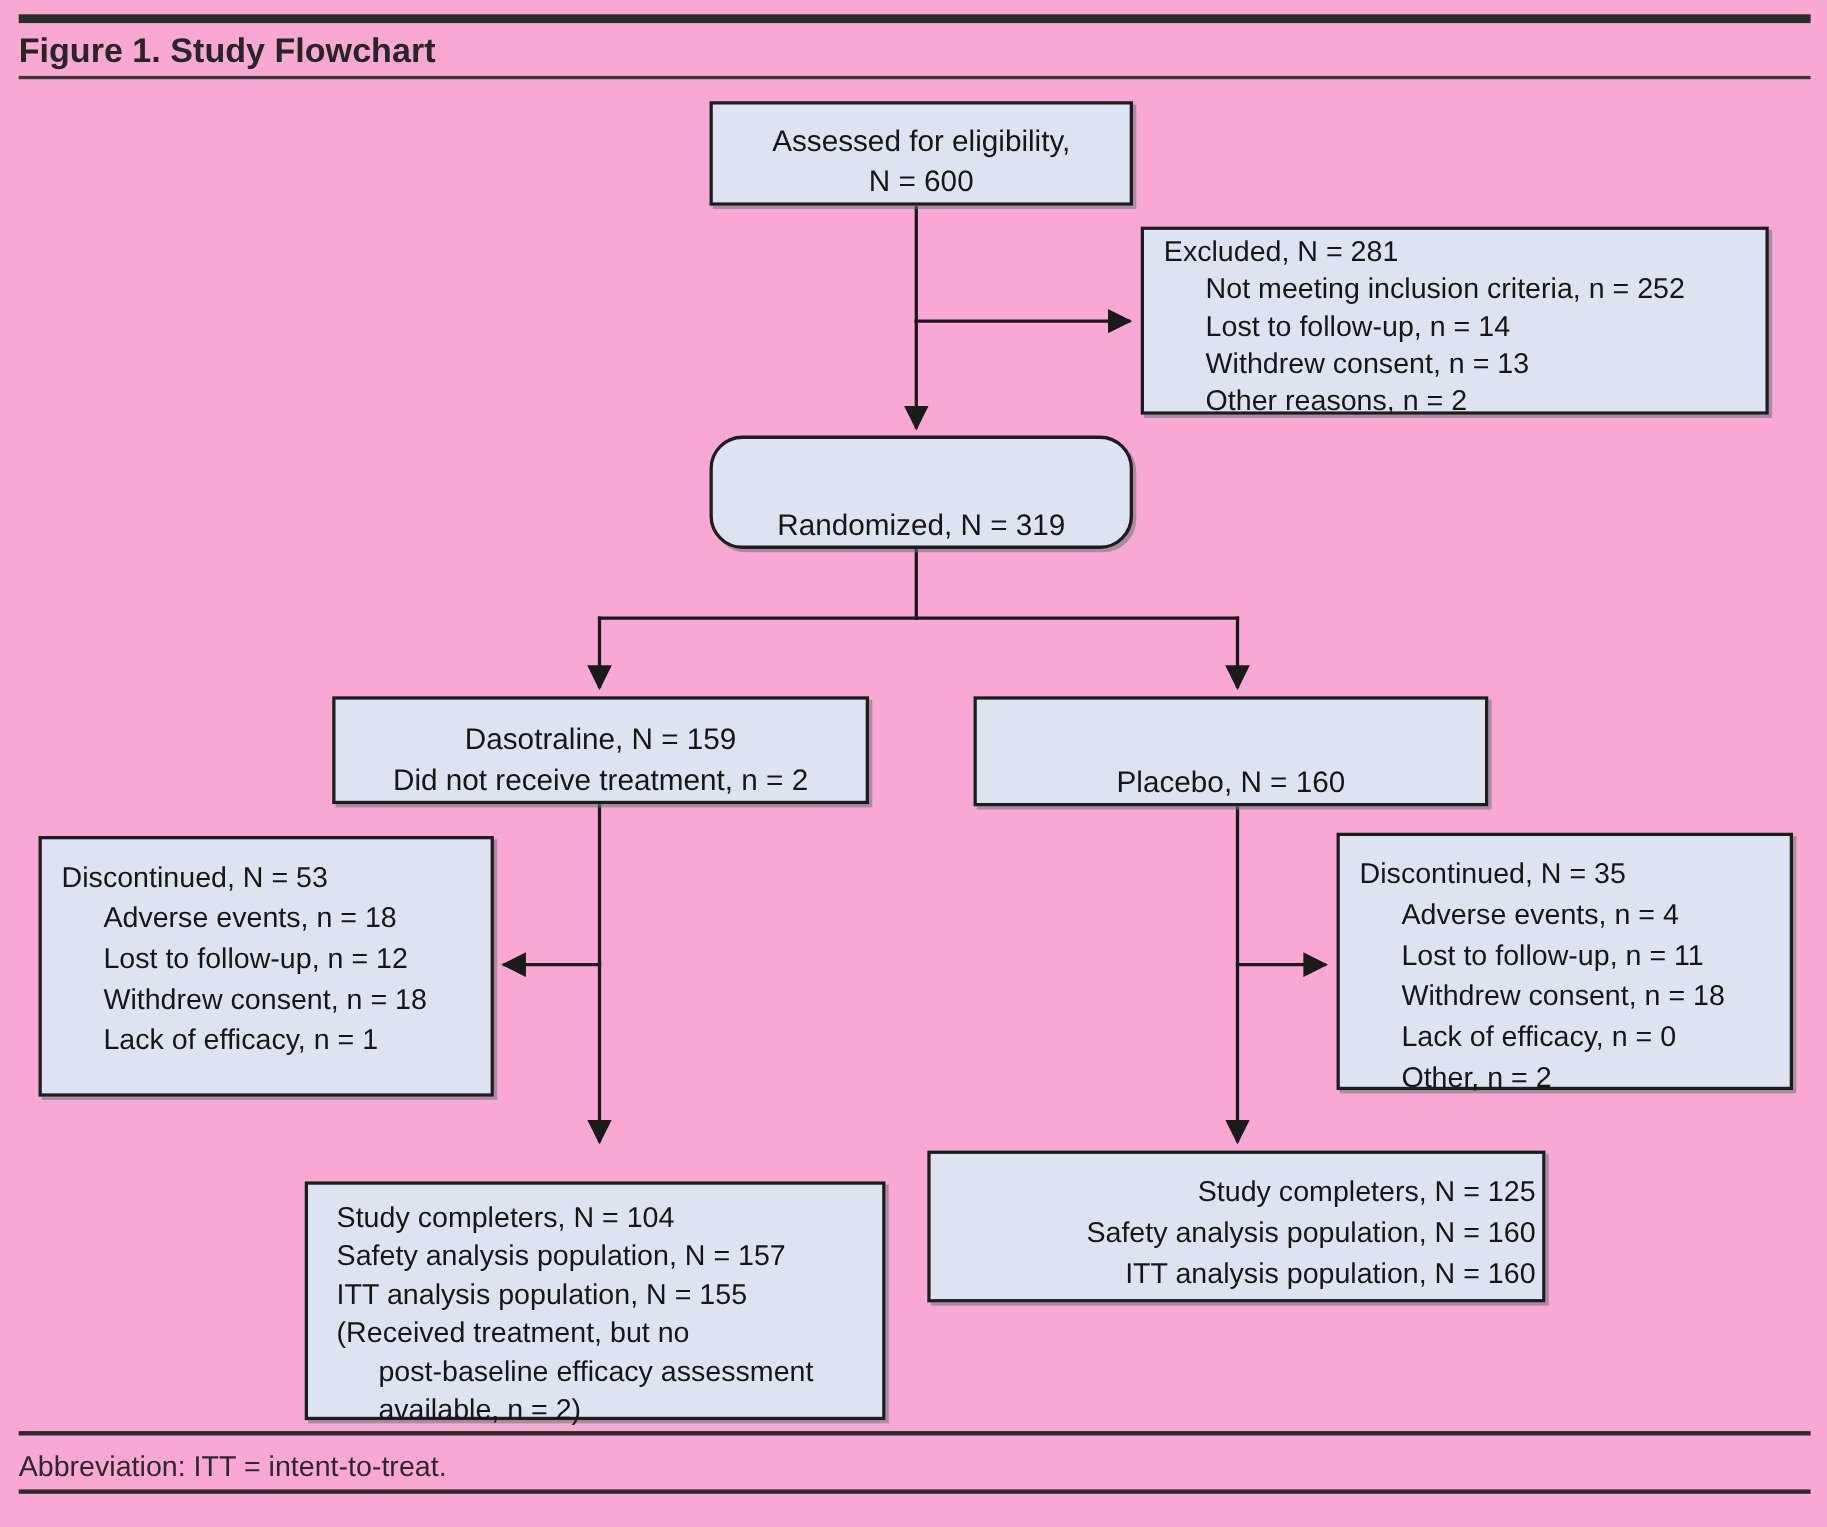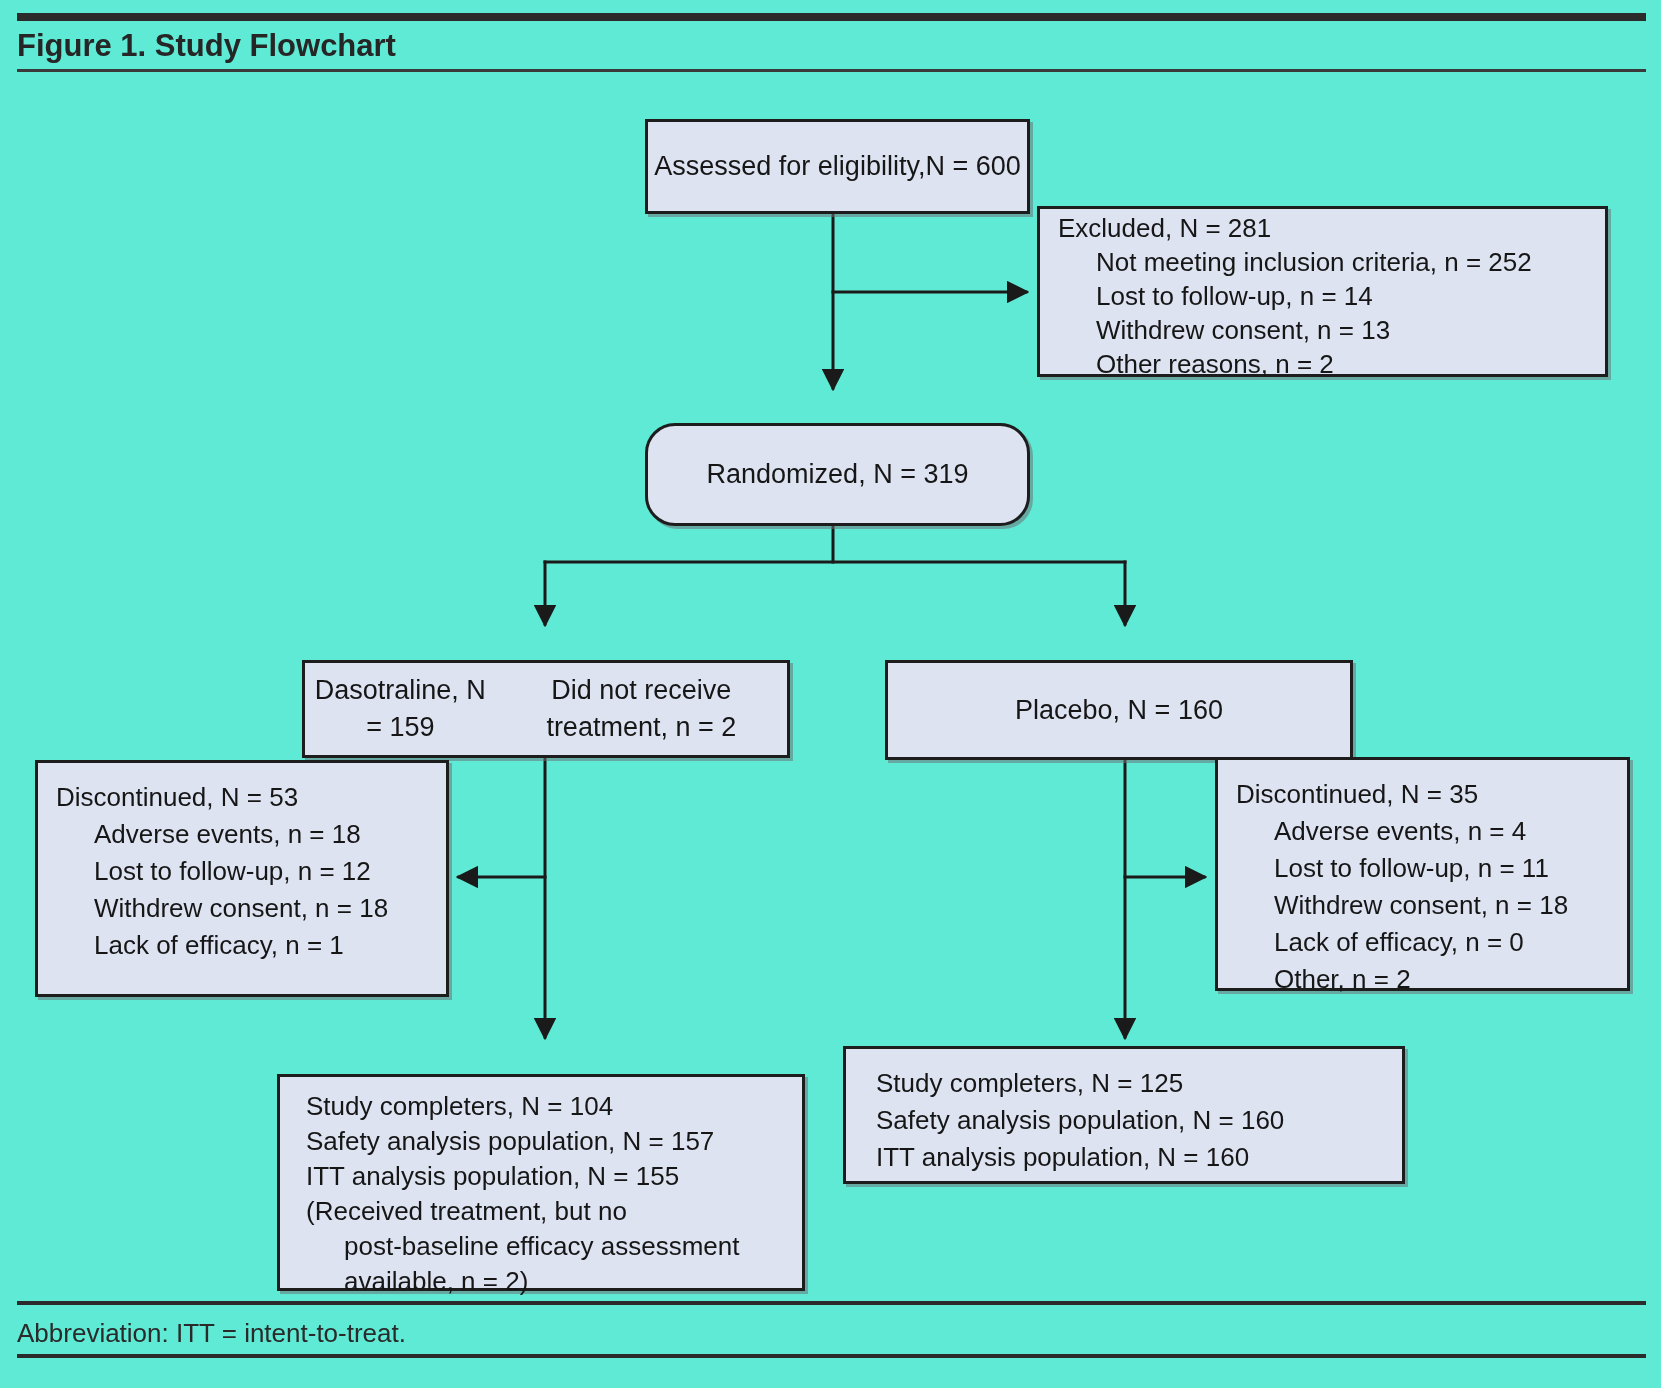--- a/index.html
+++ b/index.html
@@ -1,20 +1,20 @@
 <!DOCTYPE html>
 <html><head>
 <meta charset="utf-8">
 <style>
   html, body { margin: 0; padding: 0; background: #ffffff; }
   #page {
     position: relative;
     width: 1661px;
     height: 1388px;
-    background: #5eead4;
+    background: #f9a8d4;
     font-family: "Liberation Sans", sans-serif;
     color: #1c1c1c;
     overflow: hidden;
   }
   .topbar {
     position: absolute; left: 17px; top: 13px; width: 1629px; height: 8px;
     background: #2b2b2b;
   }
   .fig-title {
     position: absolute; left: 17px; top: 28px; width: 1200px;
@@ -41,35 +41,34 @@
   .box {
     position: absolute;
     background: #dde3f1;
     border: 3px solid #1d1d1d;
     box-sizing: border-box;
     box-shadow: 3px 3px 0 rgba(110,114,120,0.55);
     font-size: 26px;
     color: #161616;
   }
   .box.center {
-    display: flex; justify-content: center; align-items: center;
+    display: flex; flex-direction: column; justify-content: flex-end; align-items: center;
     text-align: center;
-    margin-top: 27px;
   }
   .box.center .ln { line-height: 37px; font-size: 27px; }
   .box.list { padding-left: 18px; padding-right: 6px; }
   .box.list .ln { line-height: 37px; white-space: nowrap; }
   .box.list .item { padding-left: 38px; }
   .box.list .indent2 { padding-left: 38px; }
   #excluded-box .ln { line-height: 34px; }
   #excluded-box { padding-top: 2px; }
   #disc-left-box, #disc-right-box { padding-top: 16px; }
   #completers-left-box { padding-top: 12px; padding-left: 26px; }
   #completers-left-box .ln { line-height: 35px; }
-  #completers-right-box { padding-top: 16px; padding-left: 30px; }
+  #completers-right-box { padding-top: 16px; padding-left: 30px; text-align: right; }
 </style>
 </head>
 <body>
 
 <div id="page">
 
   <div class="topbar"></div>
   <div class="fig-title">Figure 1. Study Flowchart</div>
   <div class="title-rule"></div>
 

